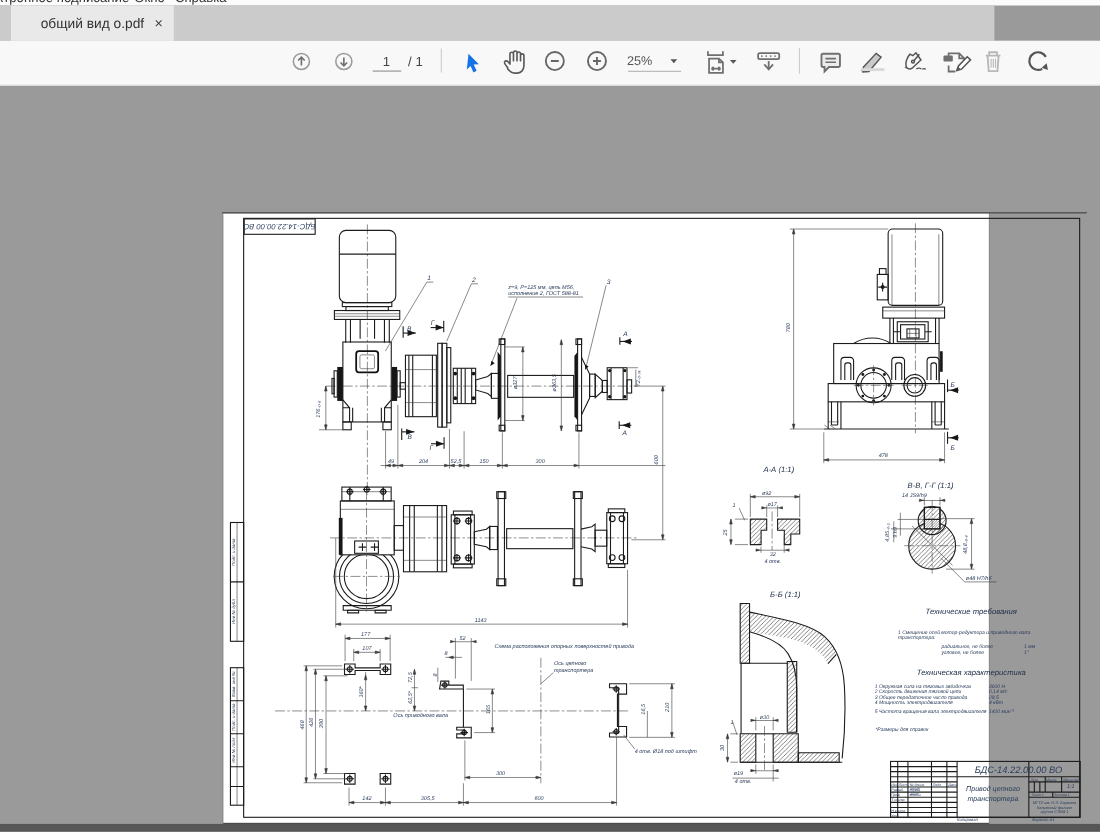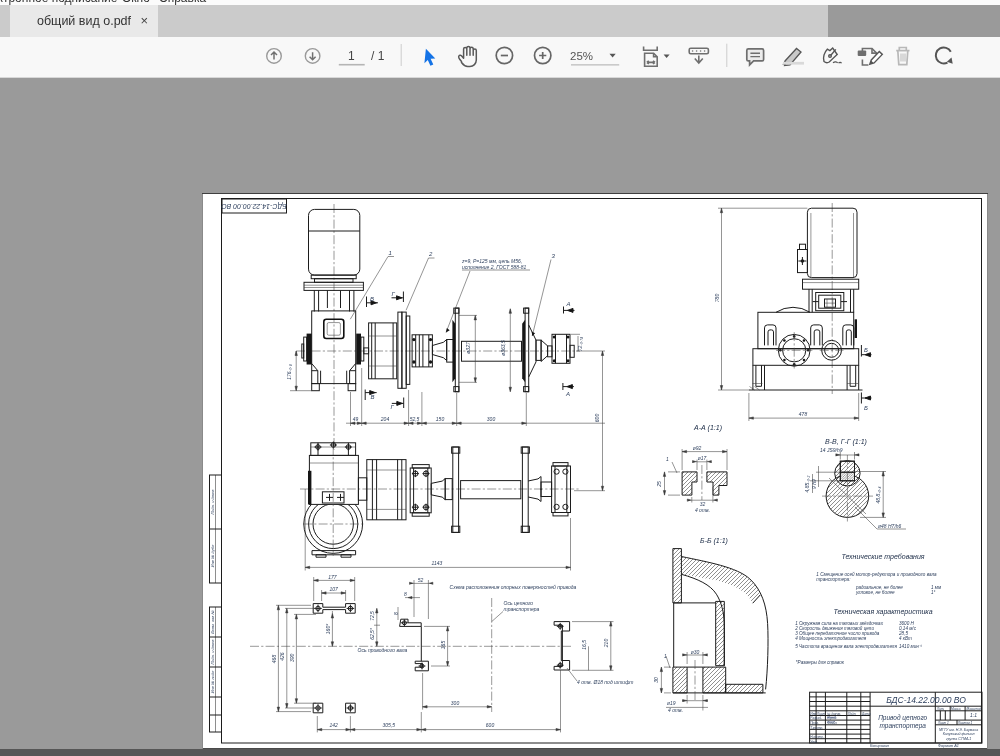--- a/index.html
+++ b/index.html
@@ -1,21 +1,21 @@
 <!DOCTYPE html>
 <html><head><meta charset="utf-8"><style>
 html,body{margin:0;padding:0;width:1000px;height:756px;overflow:hidden;background:#9a9a9a;font-family:"Liberation Sans",sans-serif;}
 #menubar{position:absolute;left:0;top:0;width:1000px;height:5px;background:#fbfbfb;overflow:hidden;z-index:5}
 #menubar span{position:absolute;top:-9px;font-size:12px;color:#333;white-space:pre}
-#tabbar{position:absolute;left:0;top:5px;width:828px;height:32px;background:#cbcbcb;z-index:5}
+#tabbar{position:absolute;left:0;top:5px;width:904px;height:32px;background:#cbcbcb;z-index:5}
 #tab{position:absolute;left:10px;top:0;width:148px;height:32px;background:#e9e9e9;color:#333;font-size:12.5px;text-align:center;line-height:32px}
 #tabx{position:absolute;right:10px;top:0;font-size:13px;color:#444}
 #toolbar{position:absolute;left:0;top:37px;width:1000px;height:40px;background:#f8f8f8;border-bottom:1px solid #d8d8d8;z-index:5}
 #docarea{position:absolute;left:0;top:77px;width:1000px;height:679px;background:#9a9a9a}
-#page{position:absolute;left:203px;top:194px;width:784px;height:554px;background:#fff;box-shadow:0 1.5px 0 #4a4a4a,0 0 0 1px #8a8a8a}
+#page{position:absolute;left:203px;top:194px;width:696px;height:554px;background:#fff;box-shadow:0 1.5px 0 #4a4a4a,0 0 0 1px #8a8a8a}
 #pagetop{position:absolute;left:202px;top:192.5px;width:786px;height:1.8px;background:#3f3f3f;z-index:4}
 #botbar{position:absolute;left:0;top:749px;width:1000px;height:7px;background:#565656;z-index:6}
 </style></head>
 <body>
 <div id="menubar">
     <span style="left:-22px">электронное подписание</span>
     <span style="left:122px">Окно</span>
     <span style="left:159px">Справка</span>
   </div>
 <div id="tabbar">

